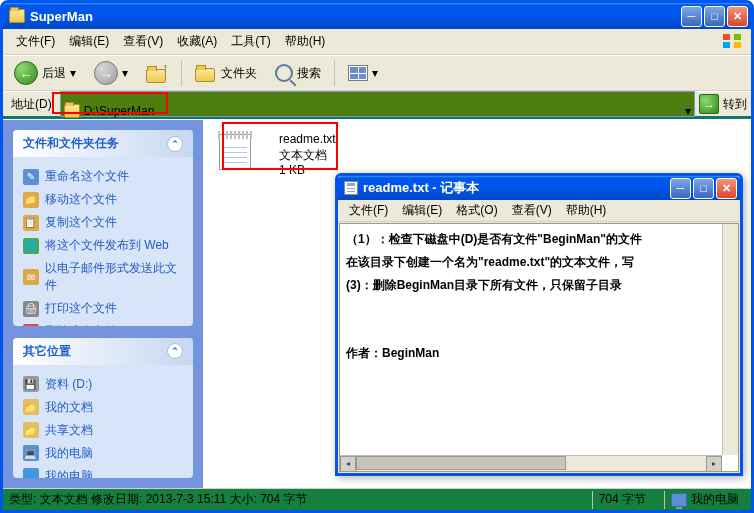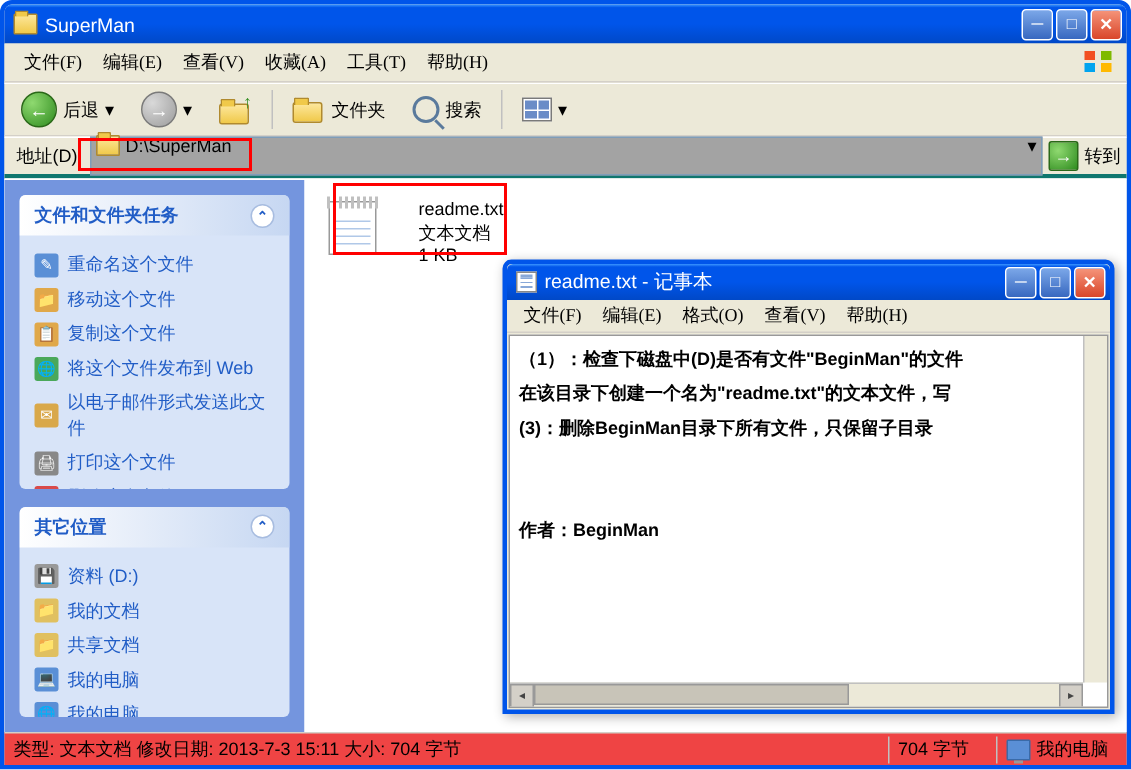--- a/index.html
+++ b/index.html
@@ -3,28 +3,28 @@
 <meta charset="utf-8">
 <style>
 * { box-sizing: border-box; margin: 0; padding: 0; font-family: "SimSun", "Tahoma", sans-serif; font-size: 12px; }
 body { background: #fff; width: 754px; height: 513px; position: relative; overflow: hidden; }
 
 
 .explorer-window { width: 754px; height: 513px; border: 3px solid #0055ea; border-radius: 8px 8px 0 0; background: #ece9d8; display: flex; flex-direction: column; }
 .titlebar { height: 26px; background: linear-gradient(to bottom, #3a95ff 0%, #0055ea 8%, #0055ea 50%, #0048c7 100%); display: flex; align-items: center; padding: 0 3px 0 6px; color: #fff; border-radius: 5px 5px 0 0; }
 .titlebar-icon { width: 16px; height: 14px; background: linear-gradient(to bottom, #fde79c 0%, #f0c94a 100%); border: 1px solid #b08a2e; border-radius: 1px; margin-right: 5px; position: relative; }
 .titlebar-icon::before { content: ""; position: absolute; top: -3px; left: 0; width: 7px; height: 3px; background: #f0c94a; border: 1px solid #b08a2e; border-bottom: none; border-radius: 1px 1px 0 0; }
-.titlebar-text { font-weight: normal; flex: 1; font-size: 13px; }
+.titlebar-text { font-weight: bold; flex: 1; font-size: 13px; }
 .win-buttons { display: flex; gap: 2px; }
 .win-btn { width: 21px; height: 21px; border: 1px solid #fff; border-radius: 3px; display: flex; align-items: center; justify-content: center; color: #fff; font-weight: bold; font-size: 11px; cursor: pointer; }
 .win-btn.min, .win-btn.max { background: linear-gradient(to bottom, #7ba7e8 0%, #3868c0 100%); }
 .win-btn.close { background: linear-gradient(to bottom, #f5947a 0%, #d9462a 100%); }
 
 .menubar { height: 26px; background: #ece9d8; display: flex; align-items: center; padding: 0 6px; border-bottom: 1px solid #d4d0c8; position: relative; }
-.menubar-item { padding: 3px 7px; cursor: pointer; font-family: Liberation Serif, serif; }
+.menubar-item { padding: 3px 7px; cursor: pointer; }
 .menubar-flag { position: absolute; right: 4px; top: 2px; width: 30px; height: 20px; display: flex; align-items: center; justify-content: center; }
 .flag-icon { width: 18px; height: 14px; position: relative; }
 .flag-icon span { position: absolute; width: 7px; height: 6px; }
 .flag-icon .r { background: #f25022; top: 0; left: 0; }
 .flag-icon .g { background: #7fba00; top: 0; right: 0; }
 .flag-icon .b { background: #00a4ef; bottom: 0; left: 0; }
 .flag-icon .y { background: #ffb900; bottom: 0; right: 0; }
 
 .toolbar { height: 36px; background: #ece9d8; border-top: 1px solid #fff; border-bottom: 1px solid #d4d0c8; display: flex; align-items: center; padding: 0 4px; gap: 4px; }
 .tb-btn { height: 30px; display: flex; align-items: center; padding: 0 6px; gap: 4px; border: 1px solid transparent; border-radius: 3px; cursor: pointer; }
@@ -36,42 +36,42 @@
 .folder-sm { width: 20px; height: 14px; background: linear-gradient(to bottom, #fde79c, #f0c94a); border: 1px solid #b08a2e; border-radius: 2px; position: absolute; bottom: 0; }
 .folder-sm::before { content: ""; position: absolute; top: -4px; left: 0; width: 8px; height: 4px; background: #f0c94a; border: 1px solid #b08a2e; border-bottom: none; border-radius: 1px 1px 0 0; }
 .mag-icon { width: 18px; height: 18px; border: 2px solid #5a7a9c; border-radius: 50%; position: relative; }
 .mag-icon::after { content: ""; position: absolute; width: 8px; height: 2px; background: #5a7a9c; bottom: -4px; right: -6px; transform: rotate(45deg); }
 .folders-icon { width: 22px; height: 18px; position: relative; }
 .views-icon { width: 20px; height: 16px; border: 1px solid #7a7a7a; background: #fff; display: grid; grid-template-columns: 1fr 1fr; grid-template-rows: 1fr 1fr; gap: 1px; padding: 1px; }
 .views-icon span { background: #6a8cc7; }
 
 .addressbar { height: 28px; background: #ece9d8; border-top: 1px solid #fff; border-bottom: 3px solid #0f766e; display: flex; align-items: center; padding: 0 4px; gap: 4px; }
 .addr-label { padding: 0 4px; }
-.addr-input { flex: 1; height: 20px; border: 1px solid #7f9db9; background: #a3a3a3; display: flex; align-items: flex-end; padding: 12px 3px; gap: 4px; }
+.addr-input { flex: 1; height: 20px; border: 1px solid #7f9db9; background: #4d7c0f; display: flex; align-items: flex-start; padding: 12px 3px; gap: 4px; }
 .go-btn { width: 20px; height: 20px; background: radial-gradient(circle at 30% 30%, #8fd970, #2e8b1e); border: 1px solid #2a6818; display: flex; align-items: center; justify-content: center; color: #fff; border-radius: 2px; cursor: pointer; }
 
 .content { flex: 1; display: flex; background: #fff; overflow: hidden; border-top: 1px solid #fff; }
 .sidebar { width: 200px; background: #7495de; padding: 10px; display: flex; flex-direction: column; gap: 12px; overflow: hidden; }
 .panel { background: #d8e4f8; border-radius: 4px; overflow: hidden; }
 .panel-header { background: linear-gradient(to right, #fff, #c6d7f2); padding: 5px 10px; font-weight: bold; color: #215dc6; display: flex; justify-content: space-between; align-items: center; cursor: pointer; }
 .chevron { width: 16px; height: 16px; border: 1px solid #a8bde0; border-radius: 50%; background: #fff; display: flex; align-items: center; justify-content: center; color: #215dc6; font-size: 9px; }
 .panel-body { padding: 8px 10px; }
 .panel-item { display: flex; align-items: center; gap: 6px; padding: 3px 0; color: #215dc6; cursor: pointer; }
 .task-icon { width: 16px; height: 16px; flex-shrink: 0; display: flex; align-items: center; justify-content: center; border-radius: 2px; font-size: 10px; color: #fff; }
 
 .main-area { flex: 1; background: #fff; padding: 10px; position: relative; }
 .file-item { display: flex; gap: 24px; padding: 2px; width: 180px; }
 .file-icon { width: 40px; height: 40px; position: relative; flex-shrink: 0; }
 .notepad-icon { width: 32px; height: 36px; background: #fff; border: 1px solid #999; position: absolute; left: 4px; top: 2px; }
 .notepad-icon::before { content: ""; position: absolute; top: -4px; left: -2px; right: -2px; height: 8px; background: repeating-linear-gradient(to right, #c0c0c0 0, #c0c0c0 2px, transparent 2px, transparent 4px); }
 .notepad-lines { position: absolute; top: 8px; left: 3px; right: 3px; }
 .notepad-lines span { display: block; height: 1px; background: #b0c8e8; margin: 4px 0; }
 .file-info { display: flex; flex-direction: column; line-height: 1.3; }
 
-.statusbar { height: 22px; background: #ef4444; border-top: 1px solid #d4d0c8; display: flex; align-items: center; padding: 0 6px; gap: 12px; }
+.statusbar { height: 22px; background: #15803d; border-top: 1px solid #d4d0c8; display: flex; align-items: center; padding: 0 6px; gap: 12px; }
 .statusbar .spacer { flex: 1; }
 .status-section { display: flex; align-items: center; gap: 4px; padding: 0 6px; border-left: 1px solid #c0c0c0; height: 18px; }
 .comp-icon { width: 16px; height: 14px; background: #5a8fd6; border: 1px solid #3a6aa8; border-radius: 1px; position: relative; }
 .comp-icon::after { content: ""; position: absolute; bottom: -3px; left: 4px; width: 6px; height: 2px; background: #999; }
 
 
 .notepad-window { position: absolute; left: 335px; top: 173px; width: 408px; height: 303px; border: 3px solid #0055ea; border-radius: 6px 6px 0 0; background: #ece9d8; display: flex; flex-direction: column; box-shadow: 2px 2px 8px rgba(0,0,0,0.3); }
 .np-titlebar { height: 24px; background: linear-gradient(to bottom, #3a95ff 0%, #0055ea 8%, #0055ea 50%, #0048c7 100%); display: flex; align-items: center; padding: 0 3px 0 6px; color: #fff; border-radius: 4px 4px 0 0; }
 .np-menubar { height: 22px; background: #ece9d8; display: flex; align-items: center; padding: 0 4px; border-bottom: 1px solid #d4d0c8; }
 .np-content { flex: 1; background: #fff; border: 1px solid #999; margin: 1px; padding: 4px 6px; font-family: "SimSun", monospace; font-size: 13px; line-height: 1.9; overflow: hidden; position: relative; white-space: nowrap; }

